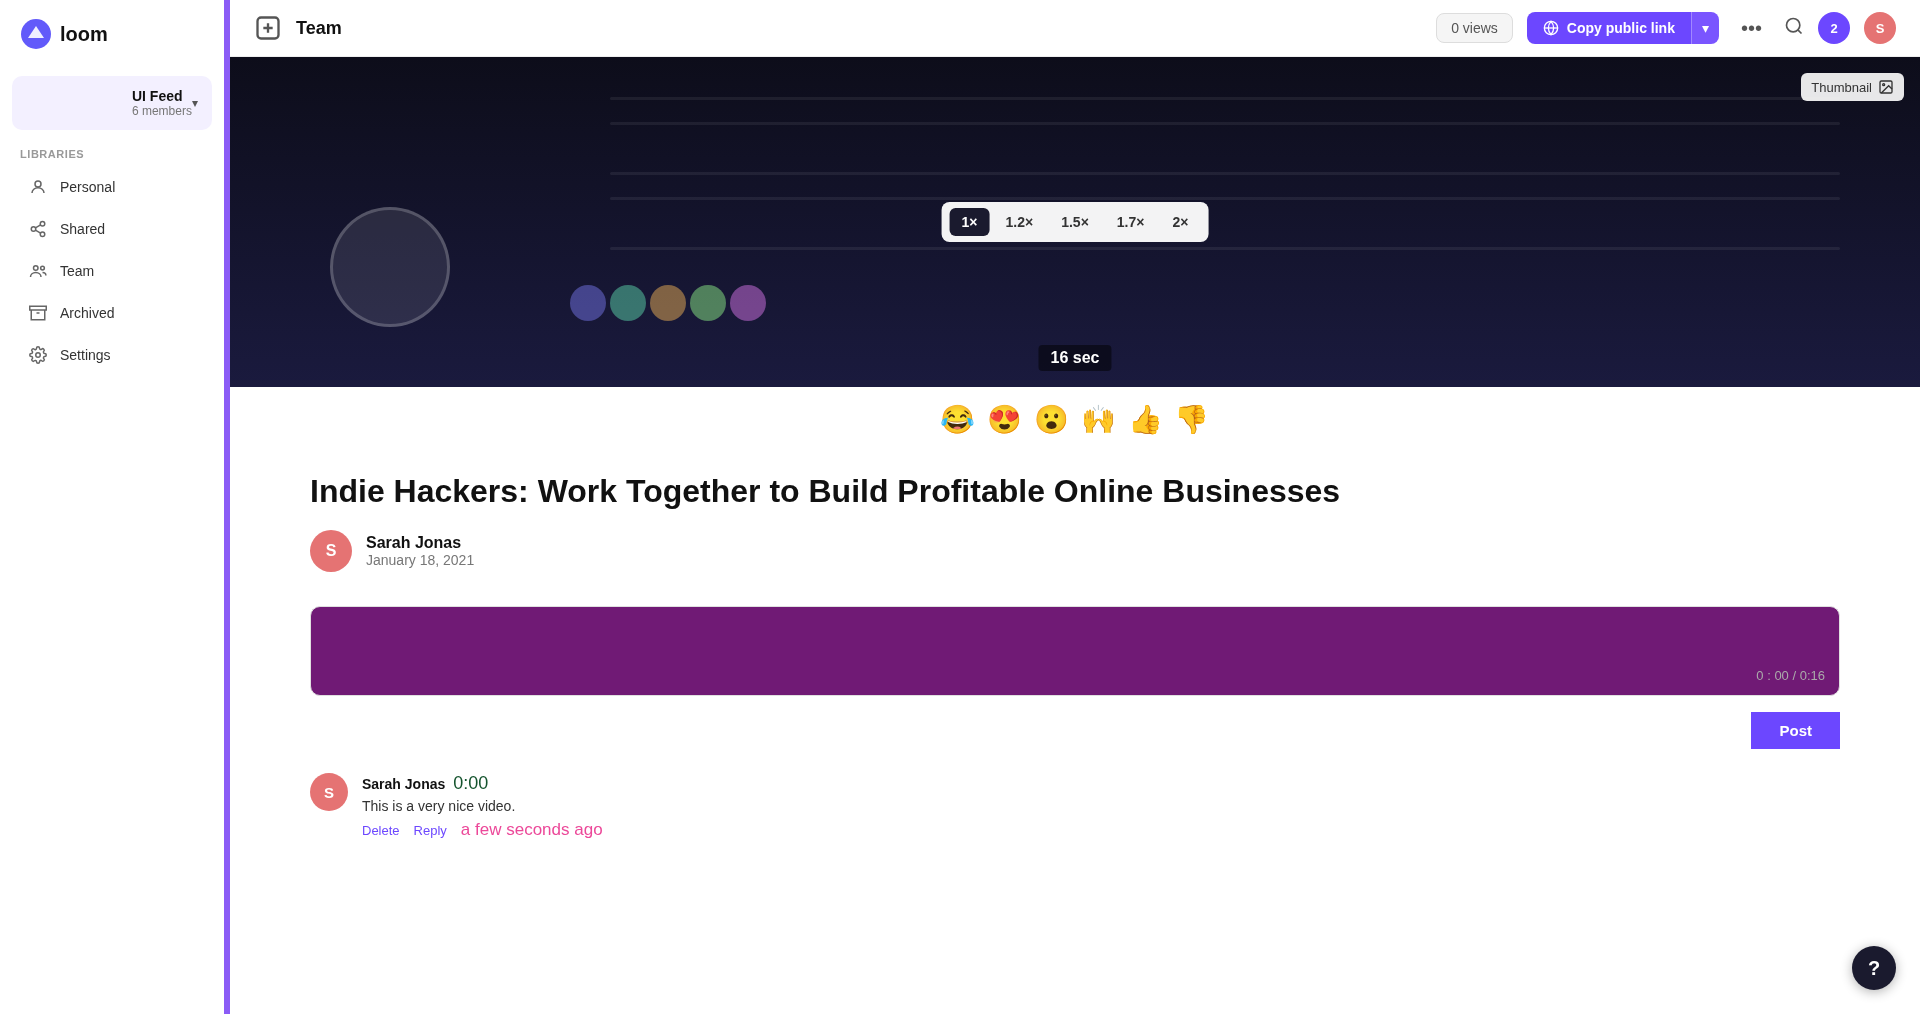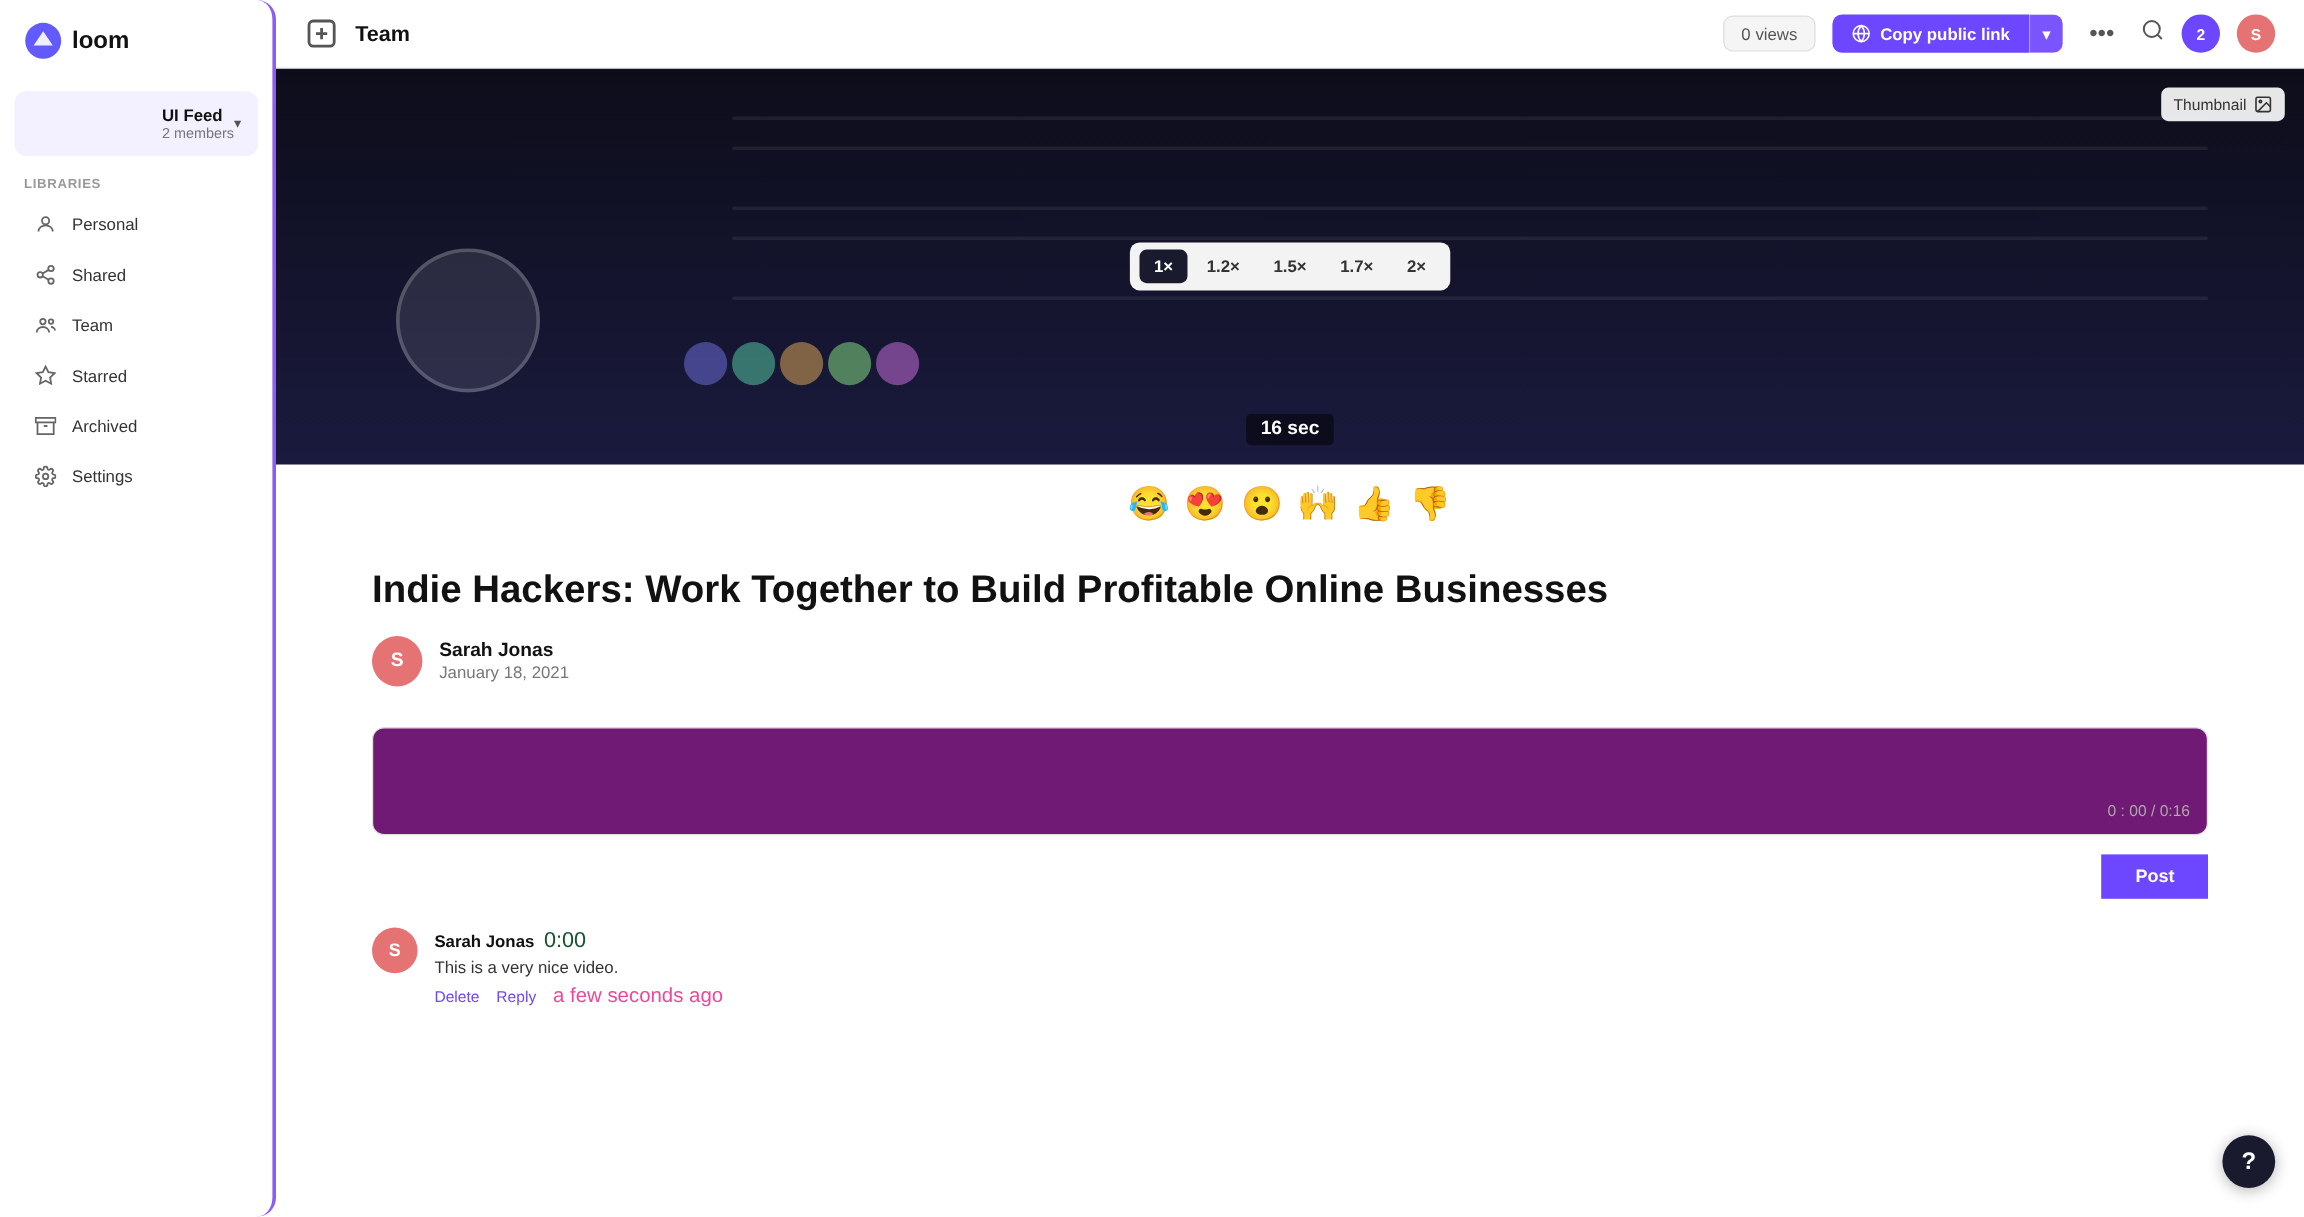--- a/index.html
+++ b/index.html
@@ -3,26 +3,25 @@
   <meta charset="utf-8">
   <style>
     * { margin: 0; padding: 0; box-sizing: border-box; }
     body { font-family: -apple-system, BlinkMacSystemFont, 'Segoe UI', sans-serif; background: #fff; display: flex; height: 100vh; overflow: hidden; }
 
     
     #sidebar {
       width: 230px;
       min-width: 230px;
       background: #fff;
-      border-right: 3px solid #8b5cf6;
+      border-right: 6px solid #8b5cf6;
       display: flex;
       flex-direction: column;
       height: 100vh;
       overflow-y: auto;
-      border-radius: 16px;
     }
 
     .sidebar-logo {
       display: flex;
       align-items: center;
       padding: 18px 20px;
       gap: 8px;
     }
 
     .loom-logo-icon {
@@ -529,21 +528,21 @@
     <svg class="loom-logo-icon" viewBox="0 0 32 32" fill="none">
       <circle cx="16" cy="16" r="15" fill="#625afa"></circle>
       <path d="M16 8 L24 20 H8 Z" fill="white" opacity="0.9"></path>
     </svg>
     <span class="loom-logo-text">loom</span>
   </div>
 
   <div class="sidebar-feed-section">
     <div>
       <div class="feed-title">UI Feed</div>
-      <div class="feed-members">2 members</div>
+      <div class="feed-members">6 members</div>
     </div>
     <span class="chevron-icon">▾</span>
   </div>
 
   <div class="sidebar-section-title">Libraries</div>
 
   <div class="sidebar-nav-item">
     <span class="nav-icon">
       <svg width="18" height="18" viewBox="0 0 24 24" fill="none" stroke="currentColor" stroke-width="2">
           <circle cx="12" cy="8" r="4"></circle>
@@ -567,28 +566,20 @@
   <div class="sidebar-nav-item">
     <span class="nav-icon">
       <svg width="18" height="18" viewBox="0 0 24 24" fill="none" stroke="currentColor" stroke-width="2">
           <circle cx="9" cy="8" r="3"></circle>
           <path d="M2 20c0-3.3 3.1-6 7-6s7 2.7 7 6"></path>
           <circle cx="18" cy="8" r="2.5"></circle>
           <path d="M18 14c2.5 0 4.5 1.8 4.5 4"></path>
         </svg>
     </span>
     <span>Team</span>
-  </div>
-  <div class="sidebar-nav-item">
-    <span class="nav-icon">
-      <svg width="18" height="18" viewBox="0 0 24 24" fill="none" stroke="currentColor" stroke-width="2">
-          <polygon points="12 2 15.09 8.26 22 9.27 17 14.14 18.18 21.02 12 17.77 5.82 21.02 7 14.14 2 9.27 8.91 8.26 12 2"></polygon>
-        </svg>
-    </span>
-    <span>Starred</span>
   </div>
   <div class="sidebar-nav-item">
     <span class="nav-icon">
       <svg width="18" height="18" viewBox="0 0 24 24" fill="none" stroke="currentColor" stroke-width="2">
           <polyline points="21 8 21 21 3 21 3 8"></polyline>
           <rect x="1" y="3" width="22" height="5"></rect>
           <line x1="10" y1="12" x2="14" y2="12"></line>
         </svg>
     </span>
     <span>Archived</span>

